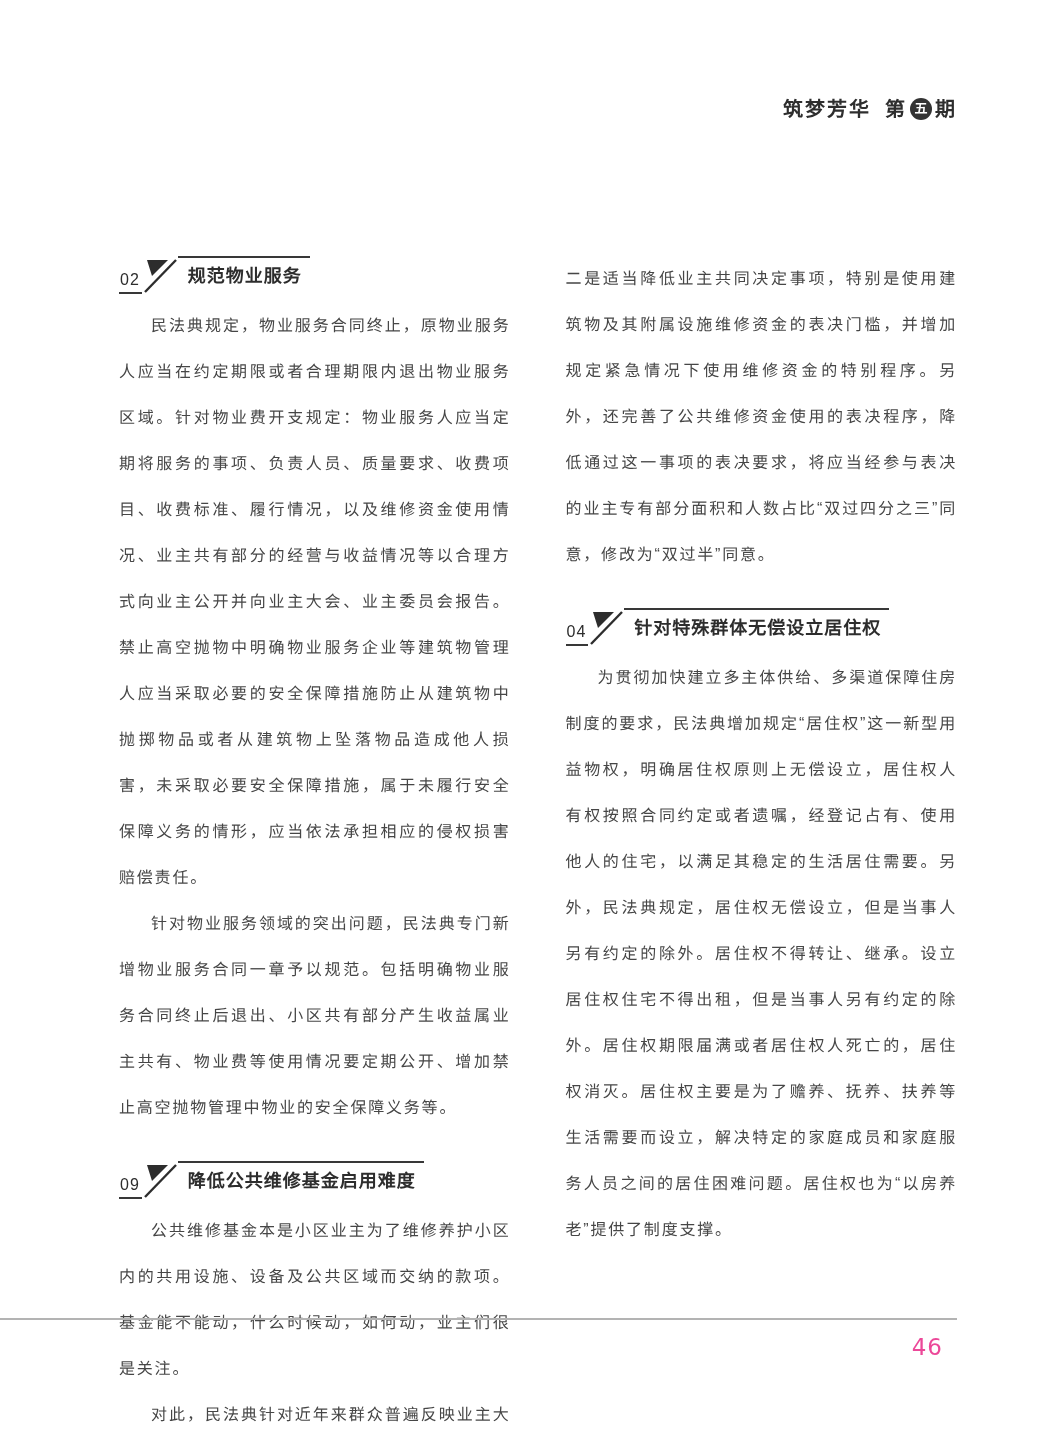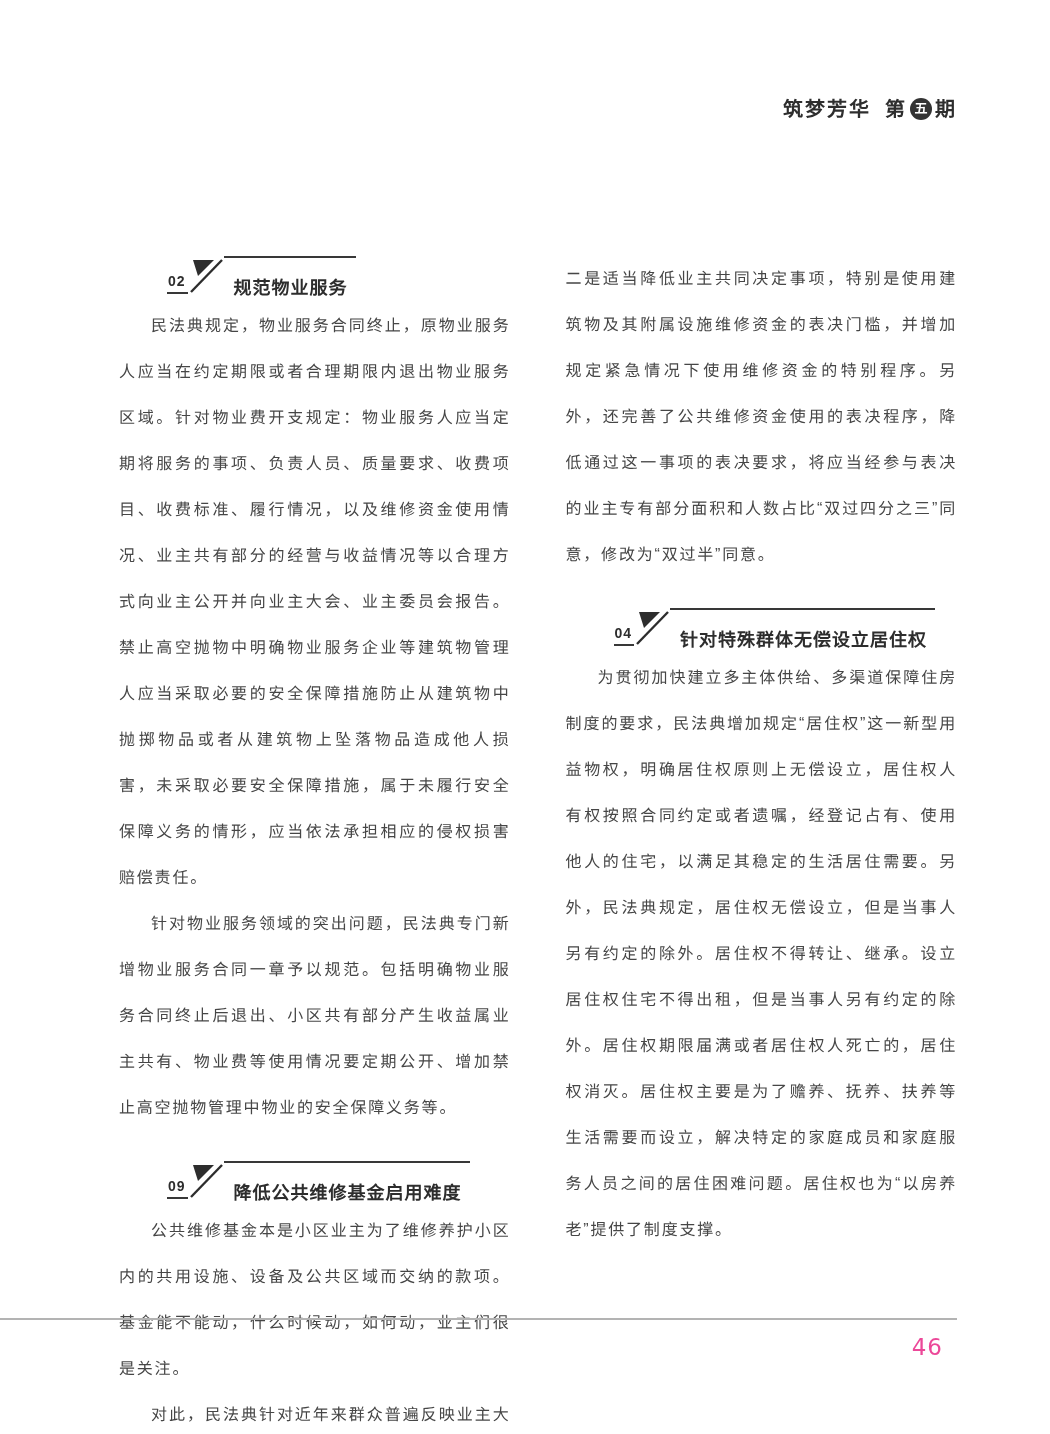--- a/index.html
+++ b/index.html
@@ -44,33 +44,32 @@
   .indent { text-indent:2em; }
 
   
   .sec-head {
     display:flex; align-items:flex-end;
     height:38px; margin:0 0 9px 0;
     color:#2d2d2d;
   }
   .sec-head.m-top { margin-top:30px; }
   .sec-num {
-    font-size:14px; font-weight:bold; line-height:1;
+    font-size:16px; font-weight:normal; line-height:1;
     letter-spacing:1px;
     border-bottom:2px solid #383838;
     padding:0 2px 4px 1px;
-    margin-left:48px;
   }
   .sec-mark { flex:none; display:block; }
   .sec-title {
     align-self:flex-start;
     font-size:18px; font-weight:bold; line-height:1.35;
     letter-spacing:1px;
     border-top:2px solid #383838;
-    padding:18px 8px 0 10px;
+    padding:6px 8px 0 10px;
     white-space:nowrap;
   }
 
   
   .foot-rule {
     position:absolute; top:1318px; left:0;
     width:957px; height:2px; background:#b3b3b3;
   }
   .page-num {
     position:absolute; top:1334px; right:107px;

